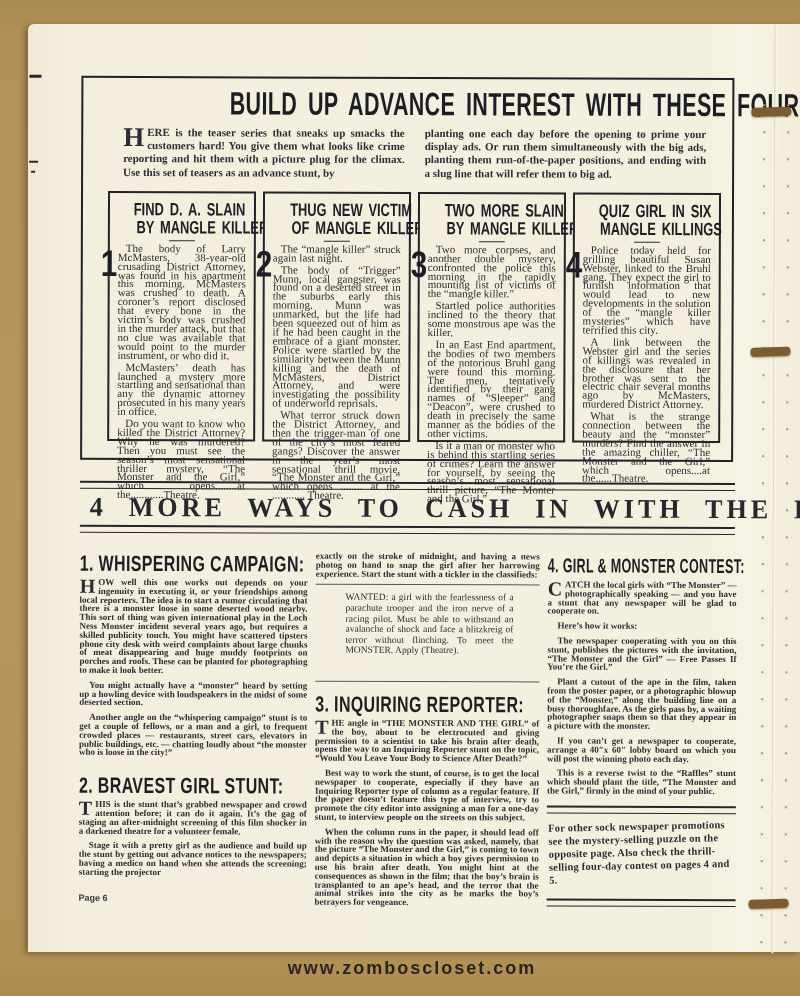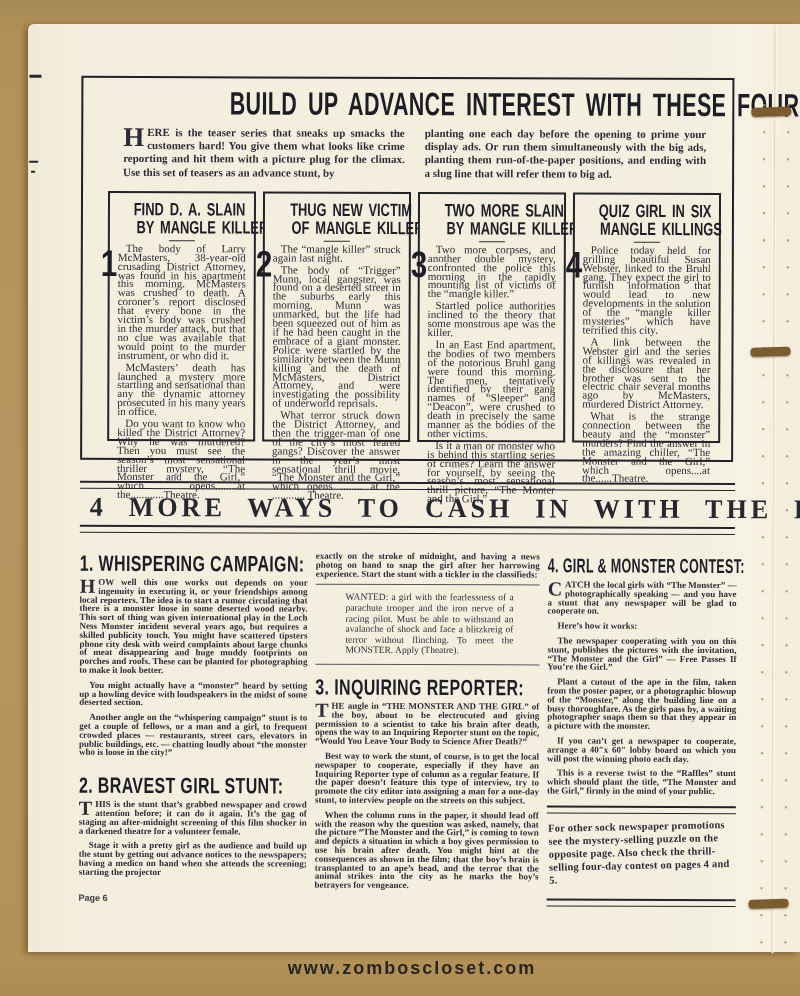--- a/index.html
+++ b/index.html
@@ -46,21 +46,21 @@
   .col .dropcap{font-size:20px;}
   .col h2{margin:0 0 4px 0;line-height:22px;}
   .col h2 .gothic{font-size:21px;transform:scale(.76,1.05);transform-origin:left top;letter-spacing:.5px;}
   .col-left{left:52px;width:228px;}
   .col-mid{left:288px;width:224px;}
   .col-right{left:520px;width:189px;}
   .col-right h2 .gothic{font-size:19px;transform:scale(.66,1.05);}
   .heading-2{margin-top:16px !important;}
   .page-num{margin-top:16px;font-family:"Liberation Sans",sans-serif;font-weight:bold;font-size:9px;color:#3a3b45;}
   
-  .wanted{border-top:1px solid #55565e;border-bottom:1px solid #55565e;margin:4px 0 10px 0;padding:7px 0 8px 0;}
+  .wanted{border-top:1px solid #55565e;border-bottom:1px solid #55565e;margin:4px 0 10px 0;padding:7px 0 25px 0;}
   .wanted p{font-weight:normal;font-size:9.5px;line-height:10.6px;margin:0 0 0 30px;width:168px;text-indent:0;}
   
   .promo-box{margin-top:10px;}
   .promo-box .inner{padding:6px 2px 8px 2px;transform:rotate(-1.4deg);}
   .promo-box p{font-size:10.5px;line-height:13px;text-indent:0;text-align:left;letter-spacing:.2px;}
   
   .fold-line{position:absolute;top:0;bottom:0;left:745px;width:2px;
     background:linear-gradient(90deg,#d9d1b6,#fffdf0);}
   .dots{position:absolute;width:4px;top:78px;bottom:8px;
     background-image:radial-gradient(circle at 2px 2px,#a79a76 1.1px,rgba(0,0,0,0) 1.6px);

